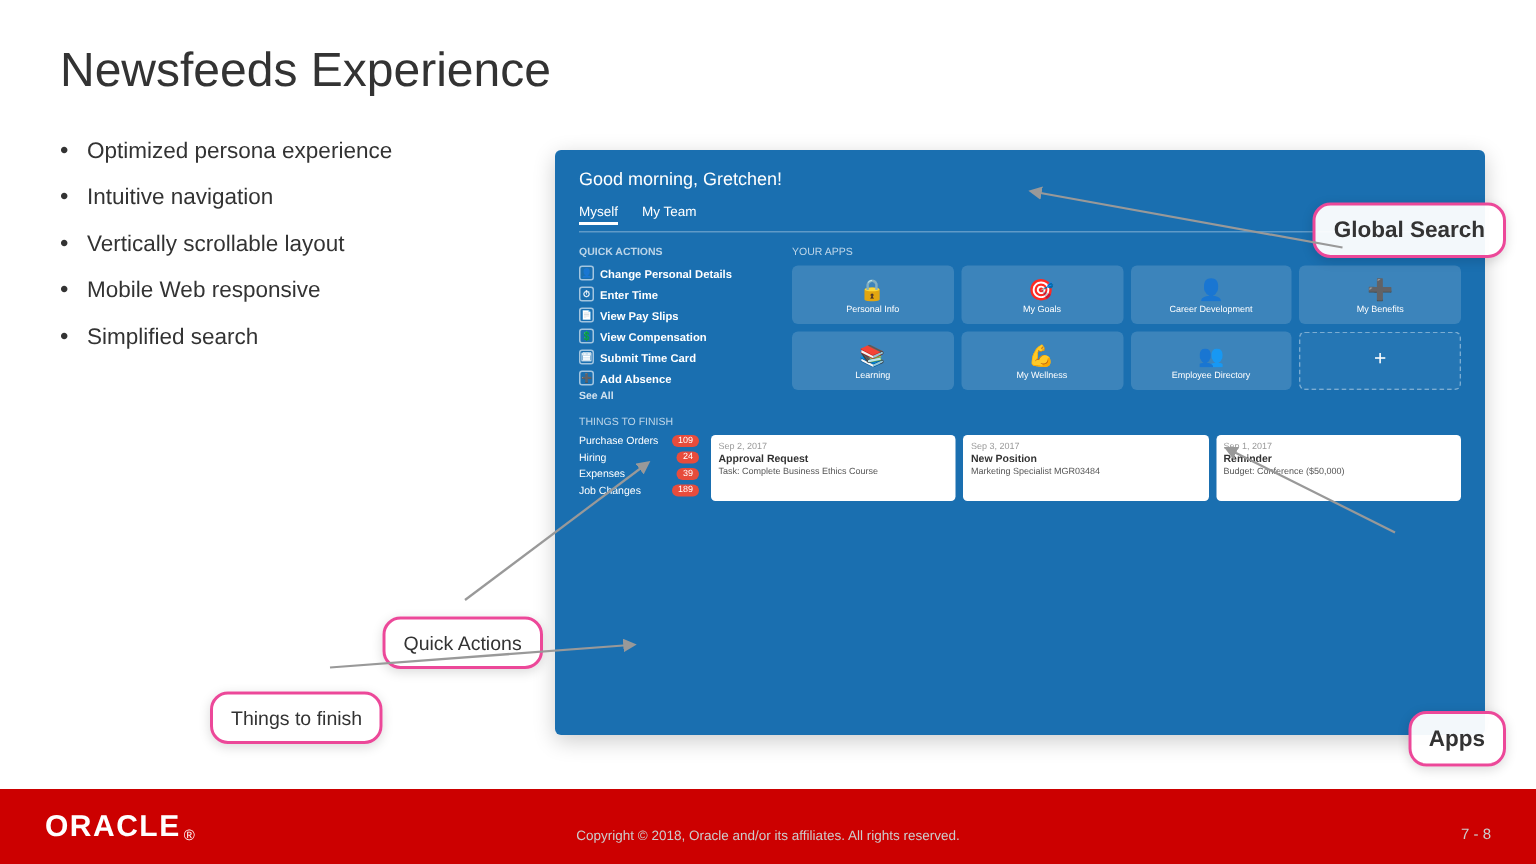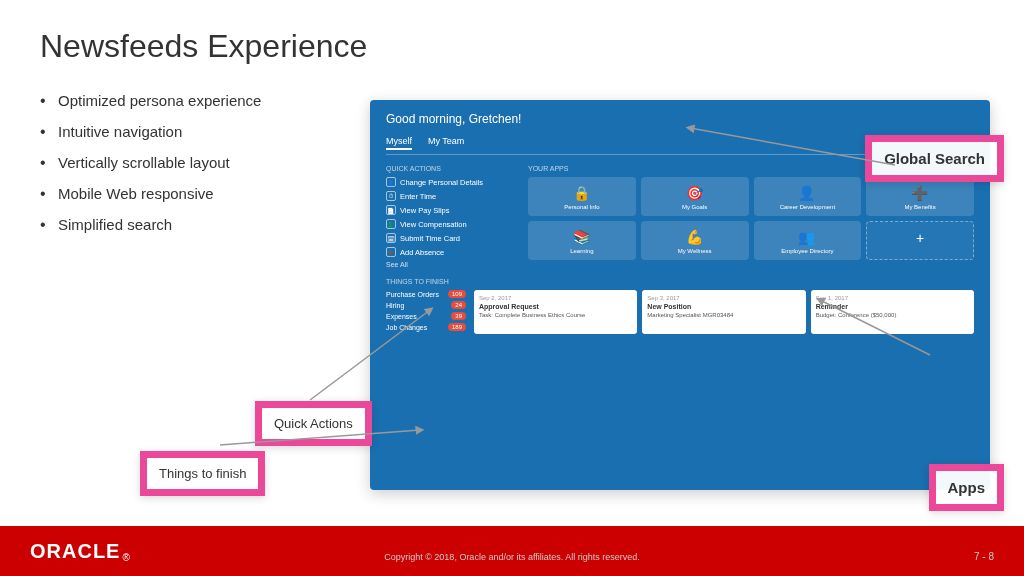--- a/index.html
+++ b/index.html
@@ -195,20 +195,21 @@
     }
 
     
     .app-main-content {
       display: flex;
       gap: 12px;
     }
 
     .left-col {
       width: 130px;
+      font-weight: bold;
     }
 
     .right-col {
       flex: 1;
     }
 
     .section-label {
       color: rgba(255,255,255,0.7);
       font-size: 7px;
       margin-bottom: 5px;
@@ -346,22 +347,22 @@
     .task-card-desc {
       font-size: 6px;
       color: #555;
       line-height: 1.3;
     }
 
     
     .callout {
       position: absolute;
       background: rgba(255,255,255,0.95);
-      border: 7px solid #ec4899;
-      border-radius: 0;
+      border: 2px solid #ec4899;
+      border-radius: 12px;
       padding: 8px 12px;
       font-size: 14px;
       font-weight: 500;
       color: #333;
       text-align: right;
       box-shadow: 0 2px 8px rgba(0,0,0,0.15);
     }
 
     .callout-global-search {
       top: 135px;

